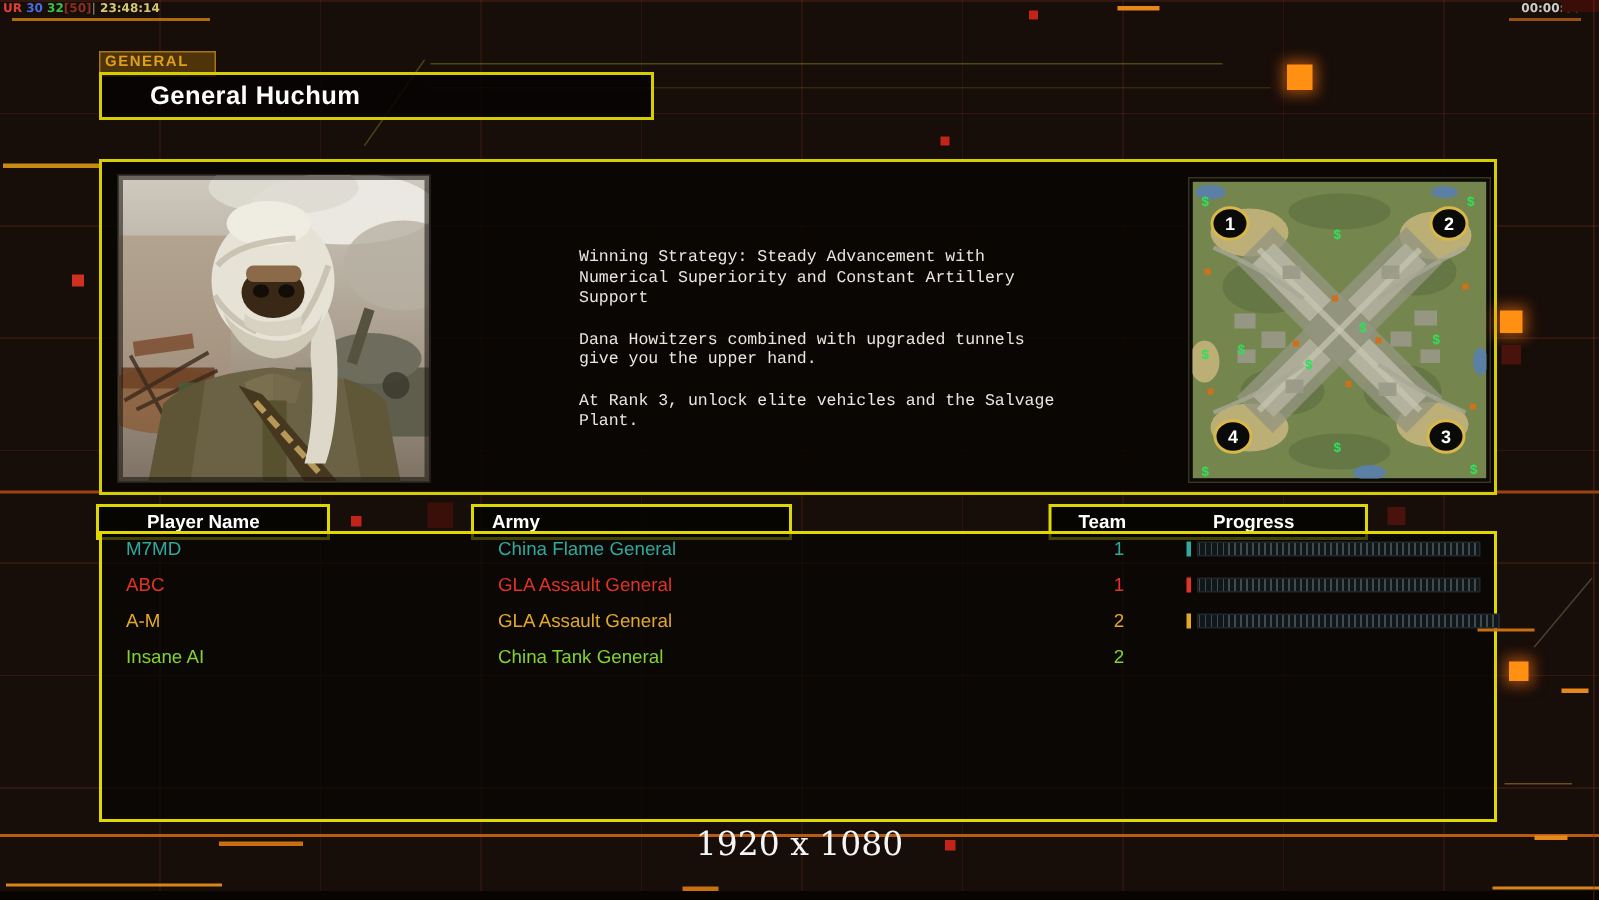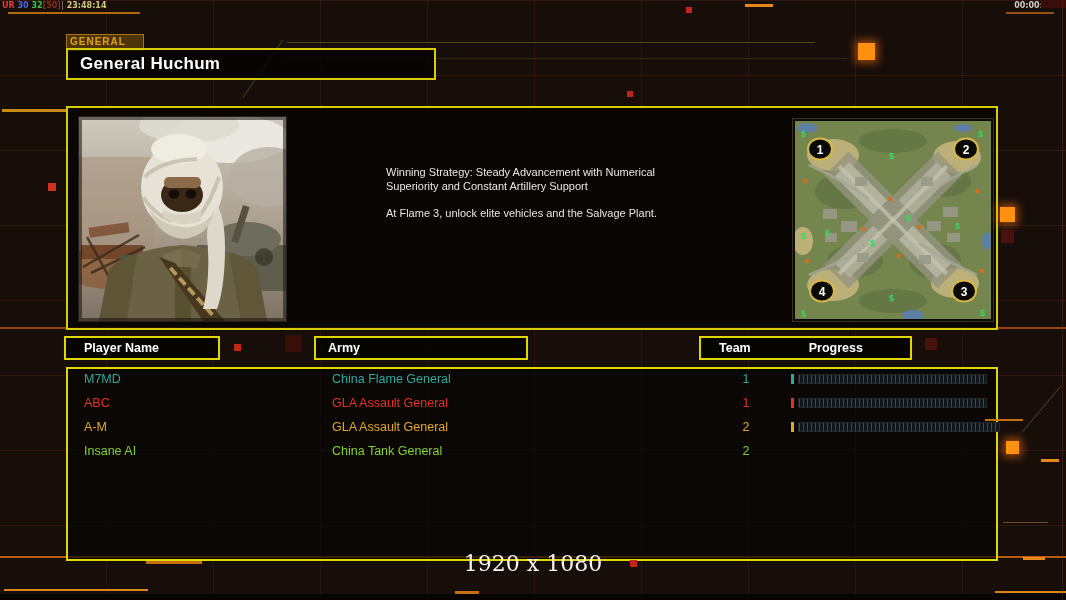--- a/index.html
+++ b/index.html
@@ -15,30 +15,30 @@
   .abs{position:absolute;}
   
   .gentool{left:2px;top:1px;font-size:8px;font-weight:bold;font-family:"DejaVu Sans",sans-serif;letter-spacing:0;white-space:pre;}
   .gt-ur{color:#e04038}.gt-v1{color:#4a6ae0}.gt-v2{color:#3ac04a}.gt-v3{color:#8a3020}.gt-sep{color:#777}.gt-time{color:#d4c878}
   .timer{right:12px;top:1px;font-size:8px;font-family:"DejaVu Sans",sans-serif;color:#cfcbc5;font-weight:bold;}
   
   .tab{left:66px;top:34px;width:73px;height:14px;background:#4e3408;border:1px solid #a87418;border-bottom:2px solid #caa00a;
        color:#e0a01c;font-size:10px;font-weight:bold;line-height:13px;padding-left:3px;letter-spacing:1px;z-index:2;}
   .titlebox{left:66px;top:48px;width:366px;height:28px;background:rgba(6,4,2,.85);border:2px solid #d6ce00;z-index:2;
        display:flex;align-items:center;}
-  .titlebox span{font-size:17px;font-weight:600;color:#fdfdfd;padding-left:12px;letter-spacing:.3px;}
+  .titlebox span{font-size:17px;font-weight:600;color:#fdfdfd;padding-left:12px;letter-spacing:.3px;margin-left:20px;}
   .mainbox{left:66px;top:106px;width:928px;height:220px;background:rgba(7,5,3,.82);border:2px solid #d6ce00;z-index:2;}
-  .tablebox{left:66px;top:367px;width:928px;height:190px;background:rgba(6,5,4,.70);border:2px solid #e0d800;z-index:2;}
+  .tablebox{left:66px;top:354px;width:928px;height:190px;background:rgba(6,5,4,.70);border:2px solid #e0d800;z-index:2;}
   .hbox{position:absolute;top:336px;height:20px;background:rgba(6,4,2,.9);border:2px solid #ded800;z-index:2;
         display:flex;align-items:center;color:#fff;font-weight:bold;font-size:12.5px;}
   
   .portrait{left:10px;top:8px;width:207px;height:204px;border:1px solid #242018;background:#333;overflow:hidden;}
   
   .strategy{left:318px;top:58px;width:318px;font-size:11px;line-height:13.5px;color:#eae6de;}
-  .strategy p{margin:0 0 14px 0;}
+  .strategy p{margin:0 0 14px 0;font-family:Liberation Mono, monospace;}
   
   .minimap{left:725px;top:11px;width:196px;height:198px;border:2px solid #0c0b07;outline:1px solid #393323;background:#000;}
   
   .row{position:absolute;left:0;width:924px;height:24px;font-size:12.5px;}
   .row .pname{position:absolute;left:16px;top:5px;}
   .row .army{position:absolute;left:264px;top:5px;}
   .row .team{position:absolute;left:658px;top:5px;width:40px;text-align:center;}
   .pbar{position:absolute;left:723px;top:7px;height:10px;display:flex;align-items:stretch;}
   .pbar .sliver{width:3px;margin-right:4px;}
   .pbar .track{width:187px;border:1px solid #20272a;
@@ -110,21 +110,22 @@
       <rect x="85" y="60" width="37" height="11" rx="5" fill="#8a6a48"></rect>
       <ellipse cx="95" cy="77" rx="5.5" ry="4.5" fill="#140d07"></ellipse>
       <ellipse cx="112" cy="77" rx="5.5" ry="4.5" fill="#140d07"></ellipse>
       <path d="M84,92 Q95,102 122,94 L122,104 Q100,112 84,100 Z" fill="#d8d2c2"></path>
       <rect x="0" y="0" width="207" height="204" fill="none" stroke="#15100c" stroke-width="6" opacity=".55"></rect>
     </svg>
   </div>
 
   <div class="abs strategy">
     <p>Winning Strategy: Steady Advancement with Numerical Superiority and Constant Artillery Support</p>
-    <p>At Flame 3, unlock elite vehicles and the Salvage Plant.</p>
+    <p>Dana Howitzers combined with upgraded tunnels give you the upper hand.</p>
+    <p>At Rank 3, unlock elite vehicles and the Salvage Plant.</p>
   </div>
 
   <div class="abs minimap">
     <svg width="196" height="198" viewBox="0 0 196 198">
       <rect width="196" height="198" fill="#75854e"></rect>
       <g fill="#5d7040" opacity=".65">
         <ellipse cx="50" cy="70" rx="30" ry="18"></ellipse>
           <ellipse cx="150" cy="60" rx="26" ry="16"></ellipse>
         <ellipse cx="60" cy="140" rx="28" ry="16"></ellipse>
           <ellipse cx="140" cy="140" rx="26" ry="18"></ellipse>
@@ -198,21 +199,21 @@
         <ellipse cx="169" cy="170" rx="12" ry="10.5" fill="#0a0a08" stroke="#d8b84a" stroke-width="2"></ellipse>
         <text x="169" y="174.5" fill="#fff">3</text>
         <ellipse cx="27" cy="170" rx="12" ry="10.5" fill="#0a0a08" stroke="#d8b84a" stroke-width="2"></ellipse>
         <text x="27" y="174.5" fill="#fff">4</text>
       </g>
     </svg>
   </div>
 </div>
 
 <div class="hbox" style="left:64px;width:152px;">
-  <span style="padding-left:18px;">Player Name</span>
+  <span style="padding-left:32px;">Player Name</span>
 </div>
 <div class="hbox" style="left:314px;width:210px;">
   <span style="padding-left:12px;">Army</span>
 </div>
 <div class="hbox" style="left:699px;width:209px;">
   <span style="padding-left:18px;">Team</span>
   <span style="padding-left:58px;">Progress</span>
 </div>
 
 <div class="abs tablebox">

